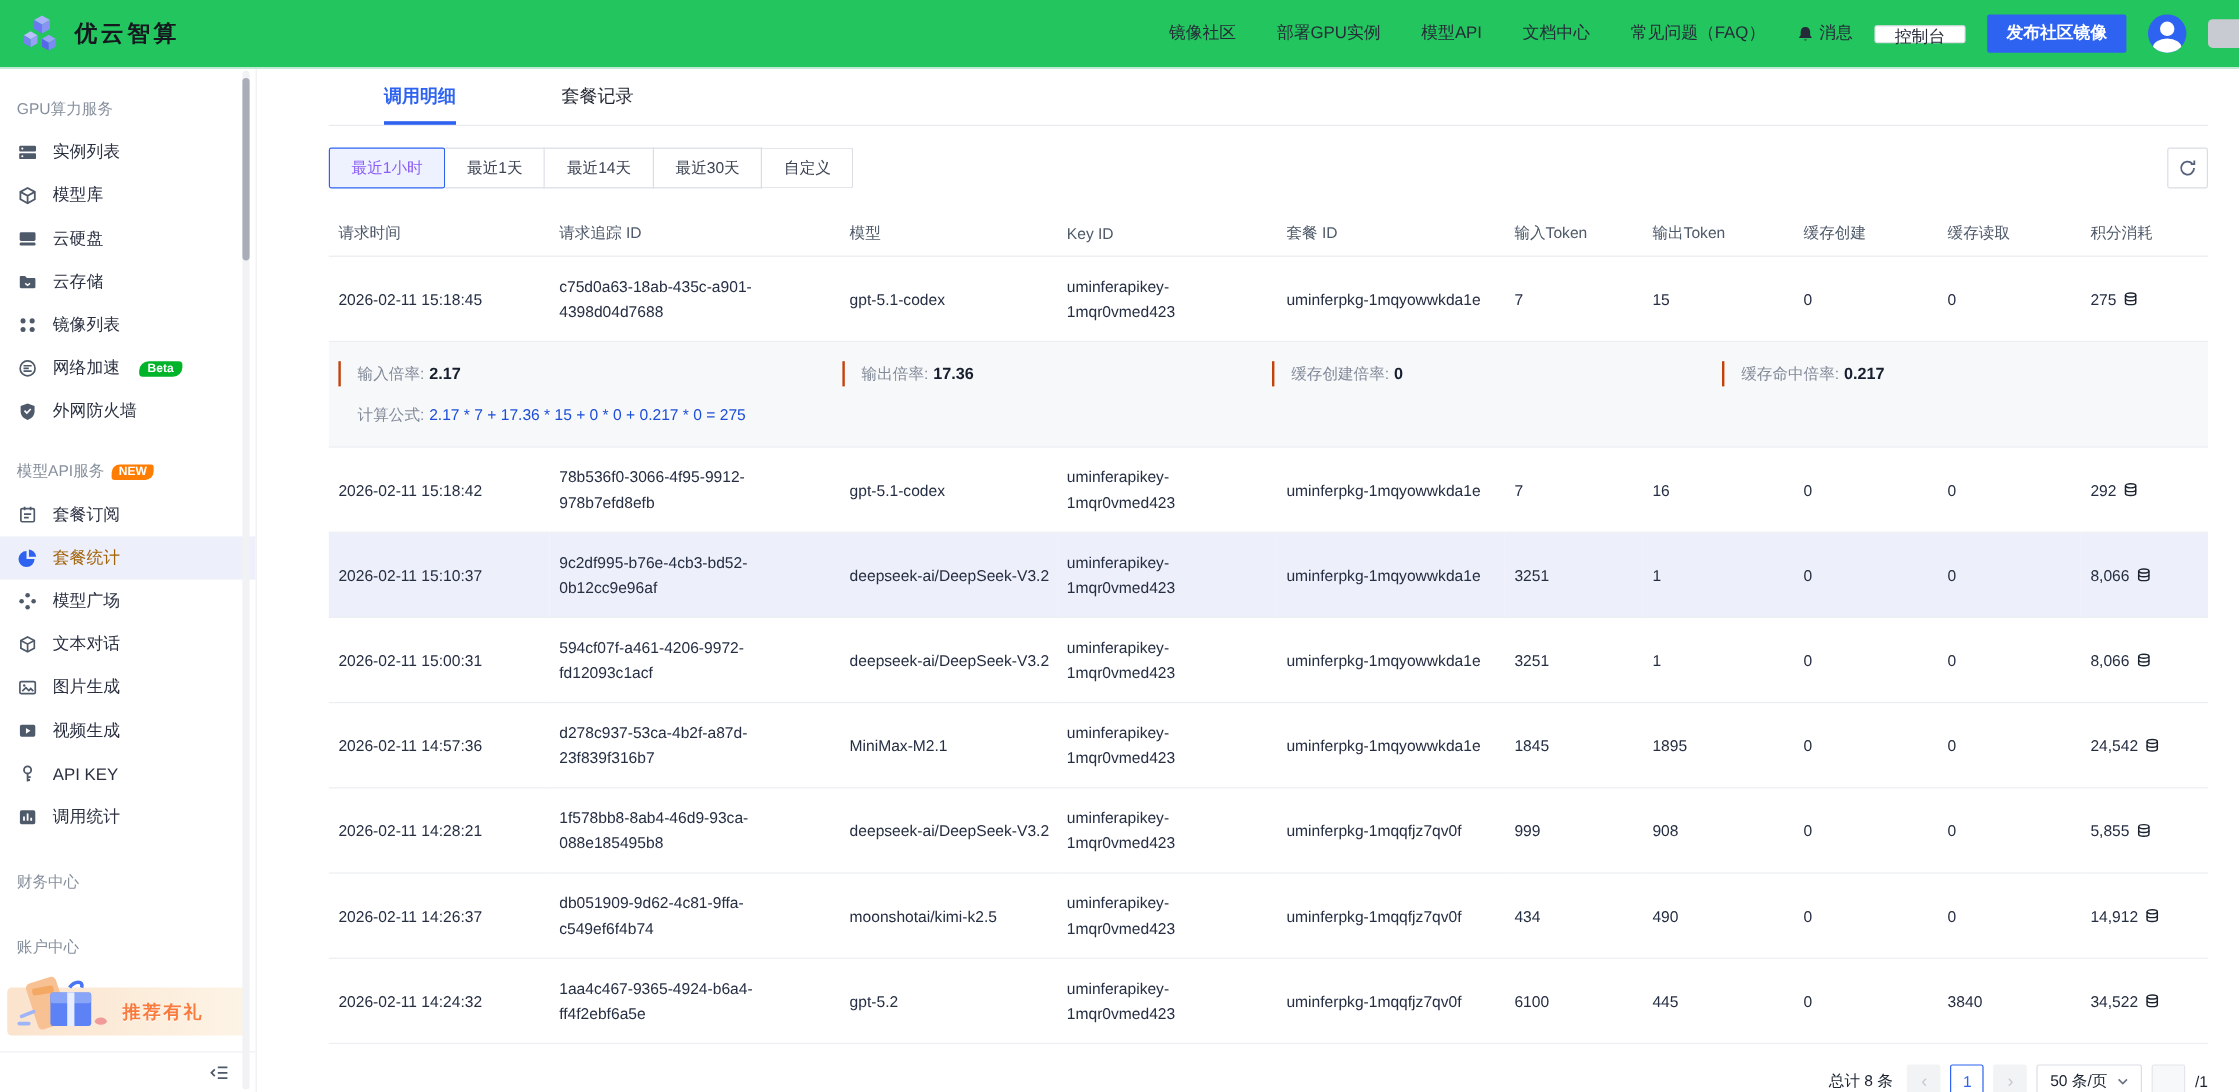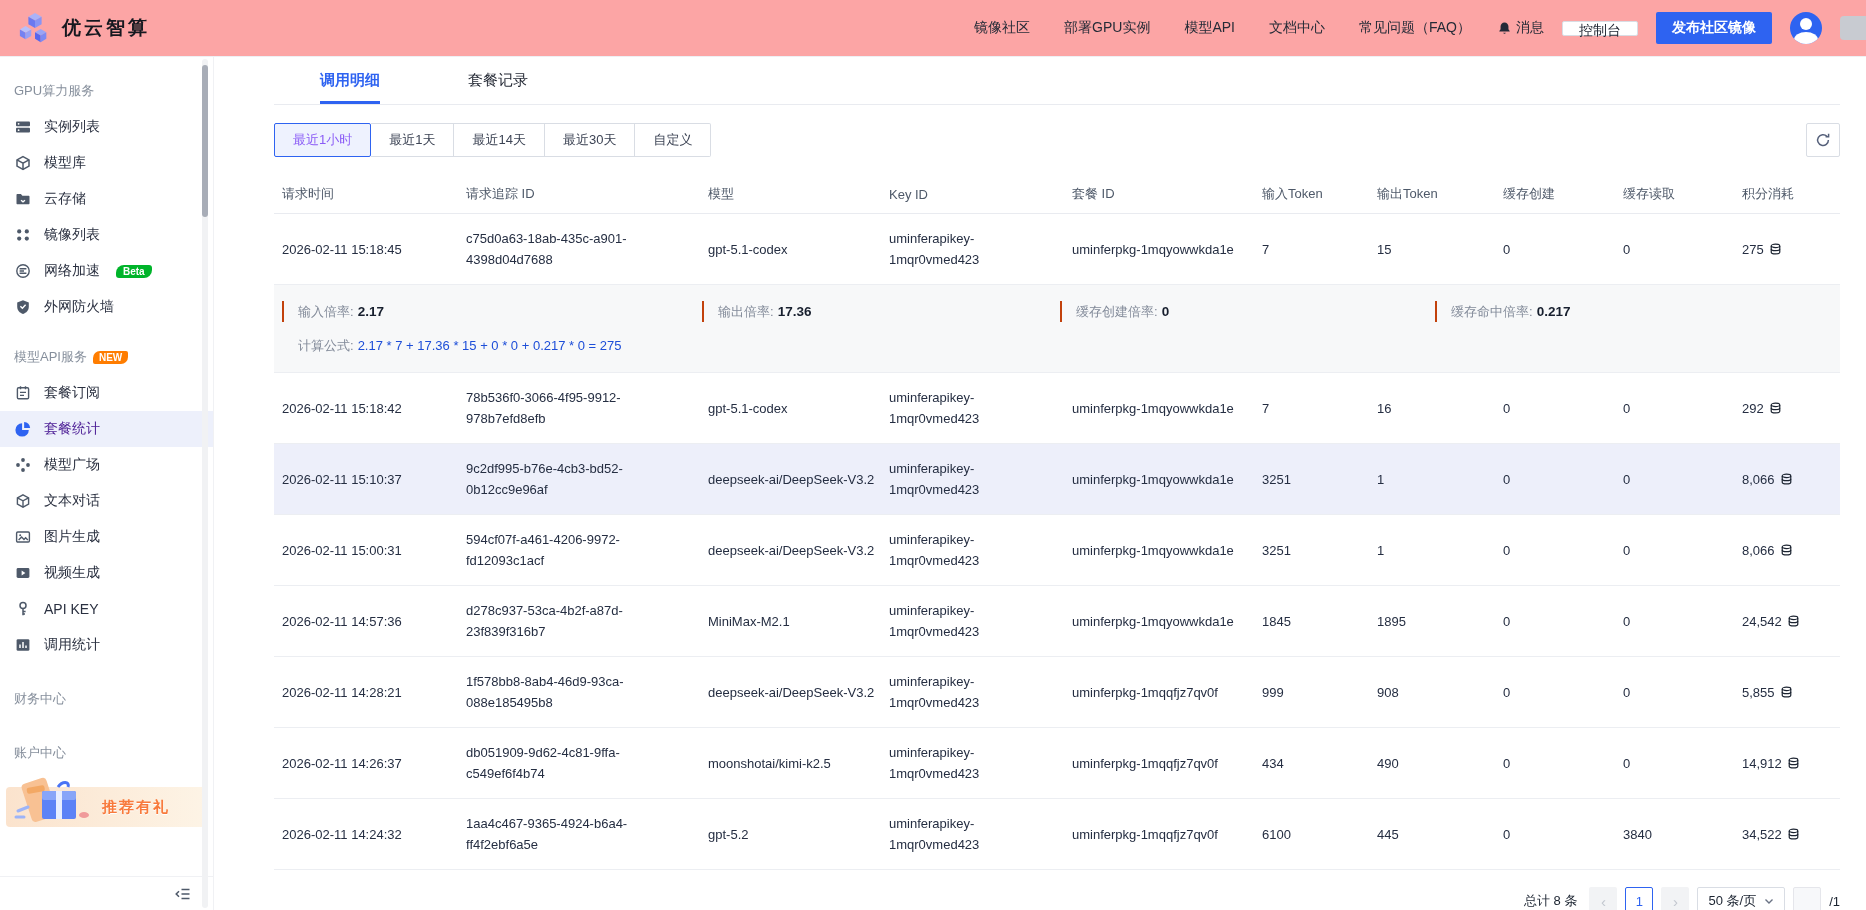--- a/index.html
+++ b/index.html
@@ -1,20 +1,20 @@
 <!DOCTYPE html>
 <html><head>
 <meta charset="utf-8">
 <style>
   * { margin:0; padding:0; box-sizing:border-box; }
   html,body { width:1866px; height:910px; overflow:hidden; background:#fff;
     font-family:"Liberation Sans","DejaVu Sans",sans-serif; color:#1b2330; }
 
   
-  .topbar { position:absolute; top:0; left:0; right:0; height:57px; background:#fca5a5;
+  .topbar { position:absolute; top:0; left:0; right:0; height:57px; background:#22c55e;
     border-bottom:1px solid #eef0f4; display:flex; align-items:center; padding:0 0 0 18px; z-index:30; }
   .brand { display:flex; align-items:center; gap:10px; }
   .brand-name { font-size:19px; font-weight:bold; letter-spacing:3px; color:#15181f; }
   .top-links { display:flex; align-items:center; gap:34px; margin-left:auto; }
   .top-link { font-size:14px; color:#252b37; cursor:pointer; white-space:nowrap; }
   .top-controls { display:flex; align-items:center; gap:18px; margin-left:26px; }
   .msg { display:flex; align-items:center; gap:4px; font-size:14px; color:#252b37; cursor:pointer; }
   .btn-console { height:15px; padding:0 16px; border:1px solid #d9dde4; border-radius:2px;
     background:#fff; font-size:14px; color:#252b37; cursor:pointer; }
   .btn-publish { height:32px; padding:0 16px; border:none; border-radius:2px;
@@ -29,21 +29,21 @@
 
   
   .sidebar { position:absolute; top:57px; left:0; bottom:0; width:214px; background:#fff;
     border-right:1px solid #f0f1f4; padding-top:24px; z-index:20; }
   .sb-track { position:absolute; top:2px; bottom:2px; right:5px; width:6px; background:#f1f2f4; border-radius:3px; }
   .sb-thumb { position:absolute; top:8px; right:5px; width:6px; height:152px; background:#a8adb7; border-radius:3px; cursor:pointer; }
   .sb-title { font-size:13px; color:#868f9c; padding:0 0 8px 14px; height:28px; display:flex; align-items:center; gap:6px; }
   .sb-item { height:36px; display:flex; align-items:center; gap:12px; padding-left:14px;
     font-size:14px; color:#2a3040; cursor:pointer; }
   .sb-item .ic { width:18px; height:18px; flex:none; display:flex; align-items:center; justify-content:center; }
-  .sb-item.active { background:#edf0fb; color:#4c1d95; }
+  .sb-item.active { background:#edf0fb; color:#a16207; }
   .sb-gap { height:22px; }
   .sb-gap-lg { height:26px; }
   .badge-beta { background:#00b42a; color:#fff; font-size:10px; font-weight:bold; border-radius:8px 3px 8px 3px;
     padding:1px 7px; margin-left:4px; }
   .badge-new { background:#ff7d00; color:#fff; font-size:10px; font-weight:bold; border-radius:7px 2px 7px 2px;
     padding:1px 6px; }
   .promo { position:relative; margin:16px 6px 0 6px; height:40px; border-radius:4px; cursor:pointer;
     background:linear-gradient(90deg,#fbe3cd,#fdf4e6); display:flex; align-items:center; }
   .promo-art { position:absolute; left:6px; bottom:2px; }
   .promo-text { margin-left:96px; font-size:15px; font-weight:800; color:#f87a3c; letter-spacing:2px;
@@ -172,20 +172,29 @@
     <span>实例列表</span>
   </div>
   <div class="sb-item">
     <span class="ic">
       <svg width="16" height="16" viewBox="0 0 16 16" fill="none" stroke="#4e5969" stroke-width="1.5">
           <path d="M8 1.6l6 3.3v6.2l-6 3.3-6-3.3V4.9z"></path>
           <path d="M2 4.9l6 3.3 6-3.3M8 8.2V14.4"></path>
         </svg>
     </span>
     <span>模型库</span>
+  </div>
+  <div class="sb-item">
+    <span class="ic">
+      <svg width="16" height="16" viewBox="0 0 16 16" fill="#4e5969">
+          <rect x="1.4" y="2.6" width="13.2" height="7.2" rx="1.2"></rect>
+          <rect x="1.4" y="11" width="13.2" height="2.6" rx="1.1"></rect>
+        </svg>
+    </span>
+    <span>云硬盘</span>
   </div>
   <div class="sb-item">
     <span class="ic">
       <svg width="16" height="16" viewBox="0 0 16 16" fill="#4e5969">
           <path d="M1.5 3.9c0-.6.4-1 1-1h3.4l1.5 1.8h6.1c.6 0 1 .4 1 1v6.5c0 .6-.4 1-1 1h-11c-.6 0-1-.4-1-1z"></path>
           <path d="M6 9.2l2 1.6 2-1.6" stroke="#fff" stroke-width="1.3" fill="none"></path>
         </svg>
     </span>
     <span>云存储</span>
   </div>

